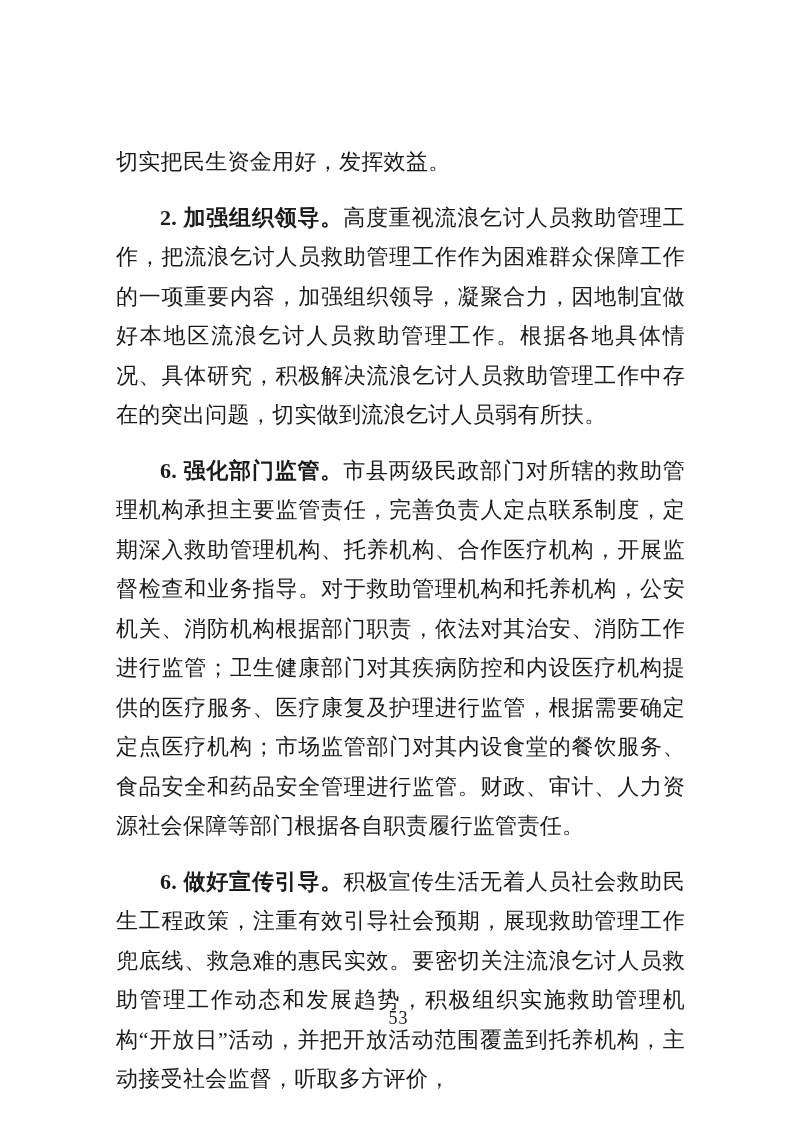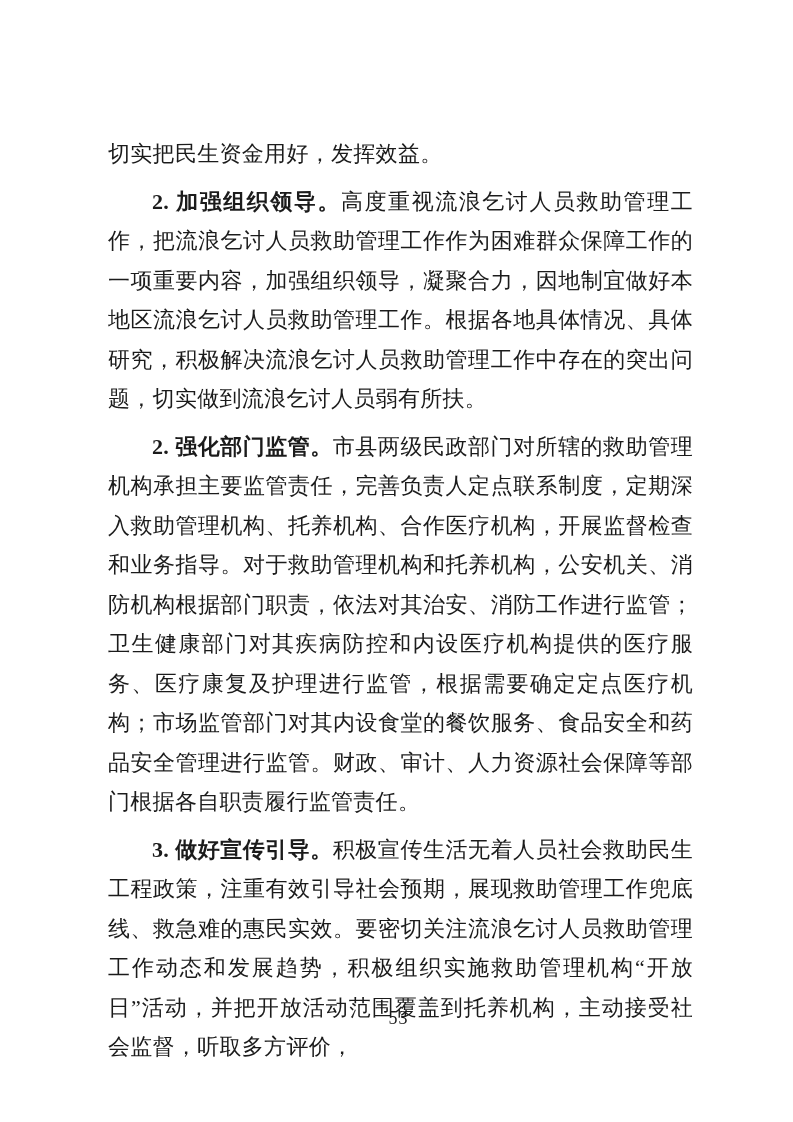--- a/index.html
+++ b/index.html
@@ -22,21 +22,21 @@
     top: 126px;
     width: 601px;
     font-size: 22px;
     line-height: 39.5px;
     text-align: justify;
     text-justify: inter-character;
     text-align-last: left;
     letter-spacing: 0.3px;
   }
   .content p {
-    margin: 8px;
+    margin: 16px;
     padding: 0;
     text-indent: 2em;
   }
   .content p.no-indent {
     text-indent: 0;
   }
   .lead {
     font-weight: bold;
   }
   .heading-num {
@@ -58,20 +58,20 @@
 <body>
 
 <div class="page">
   <div class="content">
 
     <p class="no-indent">切实把民生资金用好，发挥效益。</p>
 
 
     <p><span class="lead">2. 加强组织领导。</span><span>高度重视流浪乞讨人员救助管理工作，把流浪乞讨人员救助管理工作作为困难群众保障工作的一项重要内容，加强组织领导，凝聚合力，因地制宜做好本地区流浪乞讨人员救助管理工作。根据各地具体情况、具体研究，积极解决流浪乞讨人员救助管理工作中存在的突出问题，切实做到流浪乞讨人员弱有所扶。</span></p>
 
-    <p><span class="lead">2. 强化部门监管。</span><span>市县两级民政部门对所辖的救助管理机构承担主要监管责任，完善负责人定点联系制度，定期深入救助管理机构、托养机构、合作医疗机构，开展监督检查和业务指导。对于救助管理机构和托养机构，公安机关、消防机构根据部门职责，依法对其治安、消防工作进行监管；卫生健康部门对其疾病防控和内设医疗机构提供的医疗服务、医疗康复及护理进行监管，根据需要确定定点医疗机构；市场监管部门对其内设食堂的餐饮服务、食品安全和药品安全管理进行监管。财政、审计、人力资源社会保障等部门根据各自职责履行监管责任。</span></p>
+    <p><span class="lead">6. 强化部门监管。</span><span>市县两级民政部门对所辖的救助管理机构承担主要监管责任，完善负责人定点联系制度，定期深入救助管理机构、托养机构、合作医疗机构，开展监督检查和业务指导。对于救助管理机构和托养机构，公安机关、消防机构根据部门职责，依法对其治安、消防工作进行监管；卫生健康部门对其疾病防控和内设医疗机构提供的医疗服务、医疗康复及护理进行监管，根据需要确定定点医疗机构；市场监管部门对其内设食堂的餐饮服务、食品安全和药品安全管理进行监管。财政、审计、人力资源社会保障等部门根据各自职责履行监管责任。</span></p>
 
-    <p><span class="lead">3. 做好宣传引导。</span><span>积极宣传生活无着人员社会救助民生工程政策，注重有效引导社会预期，展现救助管理工作兜底线、救急难的惠民实效。要密切关注流浪乞讨人员救助管理工作动态和发展趋势，积极组织实施救助管理机构“开放日”活动，并把开放活动范围覆盖到托养机构，主动接受社会监督，听取多方评价，</span></p>
+    <p><span class="lead">6. 做好宣传引导。</span><span>积极宣传生活无着人员社会救助民生工程政策，注重有效引导社会预期，展现救助管理工作兜底线、救急难的惠民实效。要密切关注流浪乞讨人员救助管理工作动态和发展趋势，积极组织实施救助管理机构“开放日”活动，并把开放活动范围覆盖到托养机构，主动接受社会监督，听取多方评价，</span></p>
 
   </div>
 
   <div class="page-number">53</div>
 </div>
 
 </body></html>

